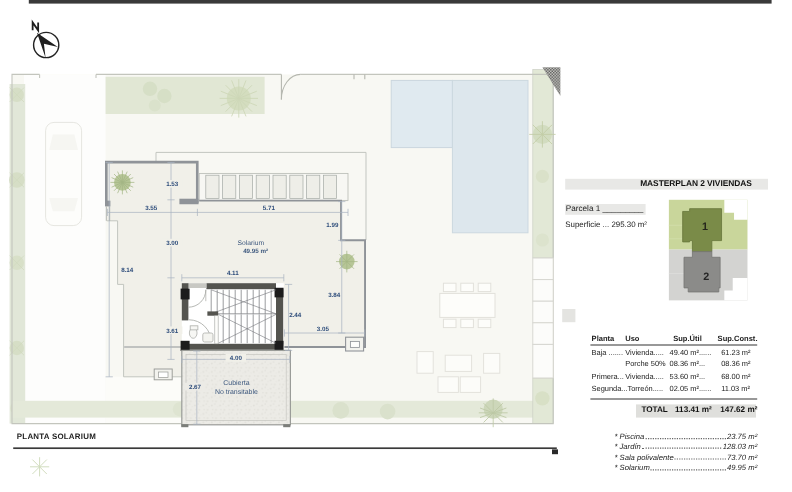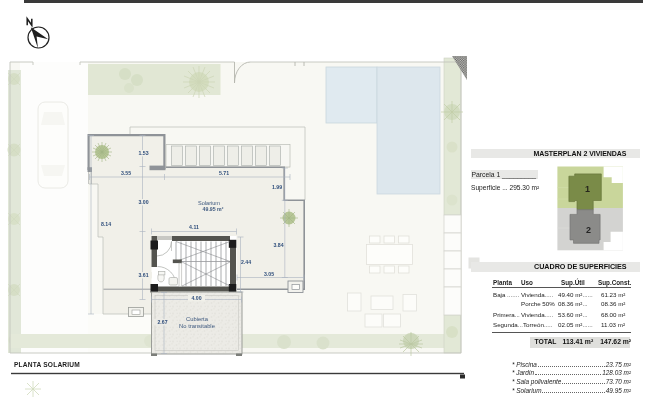--- a/index.html
+++ b/index.html
@@ -346,21 +346,20 @@
 </svg>
 
 <div class="abs" style="left:14px;top:361px;font-size:6.6px;font-weight:bold;color:#1d1d1d;letter-spacing:0.2px;">PLANTA SOLARIUM</div>
 
 <div class="abs" style="left:470.5px;top:149px;width:169px;height:9px;background:#e8e8e6;font-size:7px;font-weight:bold;color:#111;text-align:right;line-height:9.6px;padding-right:13px;letter-spacing:-0.05px;">MASTERPLAN 2 VIVIENDAS</div>
 
 <div class="abs" style="left:470.5px;top:169.5px;width:67px;height:9px;background:#e8e8e6;font-size:6.8px;color:#222;line-height:9px;padding-left:1px;white-space:nowrap;">Parcela 1 _________</div>
 
 <div class="abs" style="left:471px;top:183.5px;font-size:6.6px;color:#222;white-space:nowrap;">Superficie ... 295.30 m²</div>
 
-<div class="abs" style="left:470.5px;top:261.5px;width:169px;height:10px;background:#e8e8e6;font-size:7.2px;font-weight:bold;color:#111;text-align:right;line-height:10.6px;padding-right:13px;letter-spacing:-0.05px;">CUADRO DE SUPERFICIES</div>
 
 <div class="abs" style="left:493px;top:279px;font-size:6.3px;font-weight:bold;color:#222;">Planta</div>
 <div class="abs" style="left:521px;top:279px;font-size:6.3px;font-weight:bold;color:#222;">Uso</div>
 <div class="abs" style="left:561px;top:279px;font-size:6.3px;font-weight:bold;color:#222;">Sup.Útil</div>
 <div class="abs" style="left:598px;top:279px;font-size:6.3px;font-weight:bold;color:#222;">Sup.Const.</div>
 
 <div class="abs" style="left:492px;top:286.5px;width:139px;height:0.8px;background:#555;"></div>
 
 <div class="abs" style="left:493px;top:290.5px;font-size:6.2px;color:#222;white-space:nowrap;">Baja .......</div>
 <div class="abs" style="left:521px;top:290.5px;font-size:6.2px;color:#222;white-space:nowrap;">Vivienda.....</div>

